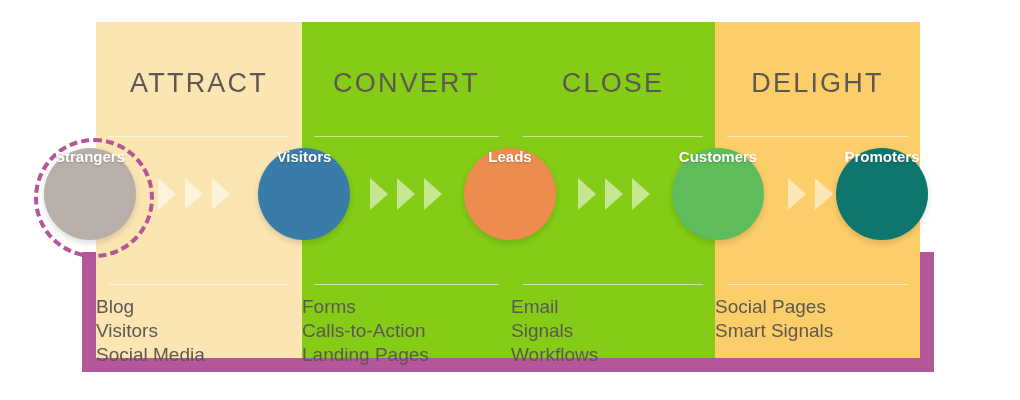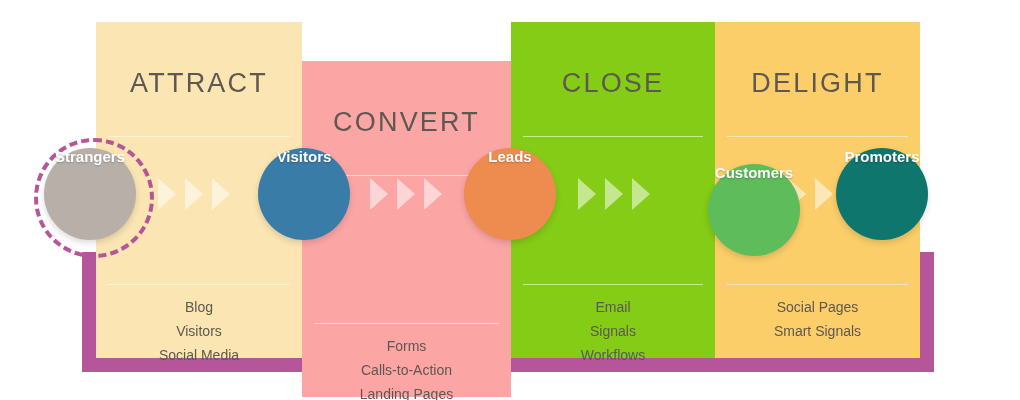--- a/index.html
+++ b/index.html
@@ -38,21 +38,21 @@
     width: 824px;
     height: 336px;
     display: flex;
   }
   .panel {
     position: relative;
     height: 100%;
     box-sizing: border-box;
   }
   .panel-attract  { width: 206px; background: #fbe5b3; }
-  .panel-convert  { width: 209px; background: #fca5a5; margin-top: 39px; }
+  .panel-convert  { width: 209px; background: #84cc16; }
   .panel-close    { width: 204px; background: #84cc16; }
   .panel-delight  { width: 205px; background: #fcce69; }
 
   .panel-title {
     position: absolute;
     top: 46px;
     left: 0;
     right: 0;
     text-align: center;
     font-size: 27px;
@@ -69,23 +69,22 @@
     background: rgba(255,255,255,0.55);
   }
   .rule-top    { top: 114px; }
   .rule-bottom { top: 262px; }
 
   .panel-list {
     position: absolute;
     left: 0;
     right: 0;
     top: 273px;
-    text-align: center;
     color: #5d5851;
-    font-size: 14px;
+    font-size: 19px;
     line-height: 24px;
   }
   .panel-list div { white-space: nowrap; }
 
   
   .arrows {
     position: absolute;
     display: flex;
     gap: 9px;
     align-items: center;
@@ -117,23 +116,22 @@
   }
   .node-visitors {
     left: 258px; top: 148px; width: 92px;  height: 92px;
     background: #3a7ca8;
   }
   .node-leads {
     left: 464px; top: 148px; width: 92px;  height: 92px;
     background: #ee8b4e;
   }
   .node-customers {
-    left: 672px; top: 164px; width: 92px;  height: 92px;
+    left: 672px; top: 148px; width: 92px;  height: 92px;
     background: #5fbc5a;
-    margin-left: 36px;
   }
   .node-promoters {
     left: 836px; top: 148px; width: 92px;  height: 92px;
     background: #0f766e;
   }
 
   
   .dashed-ring {
     position: absolute;
     left: 34px;

